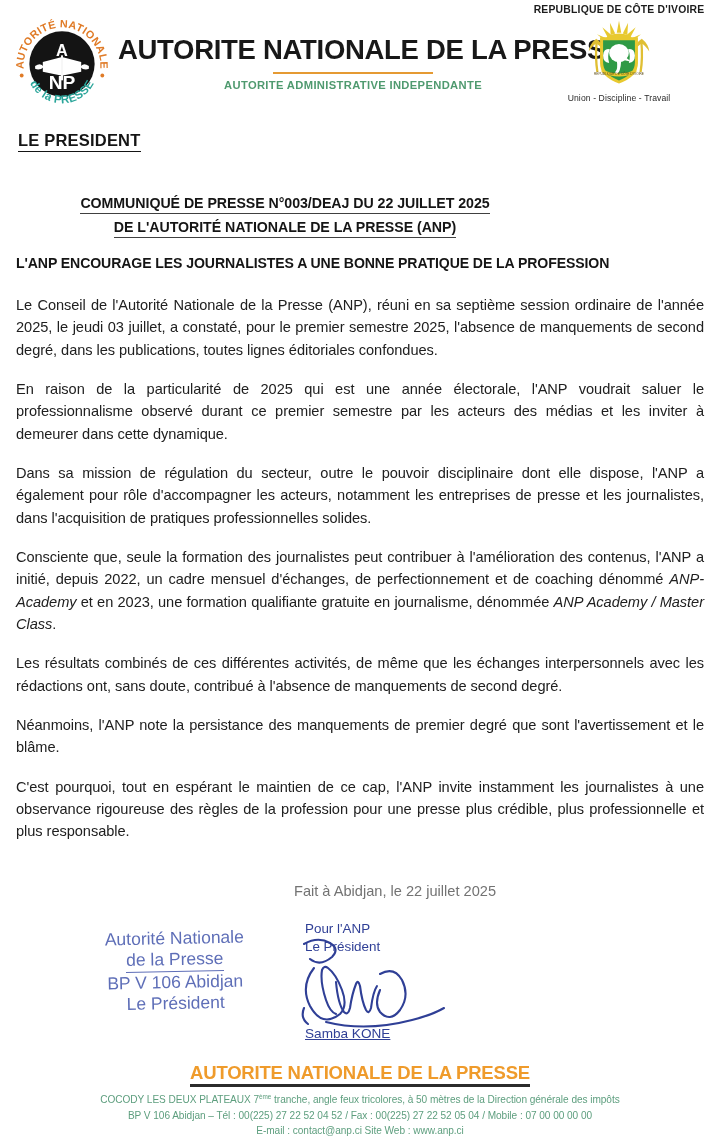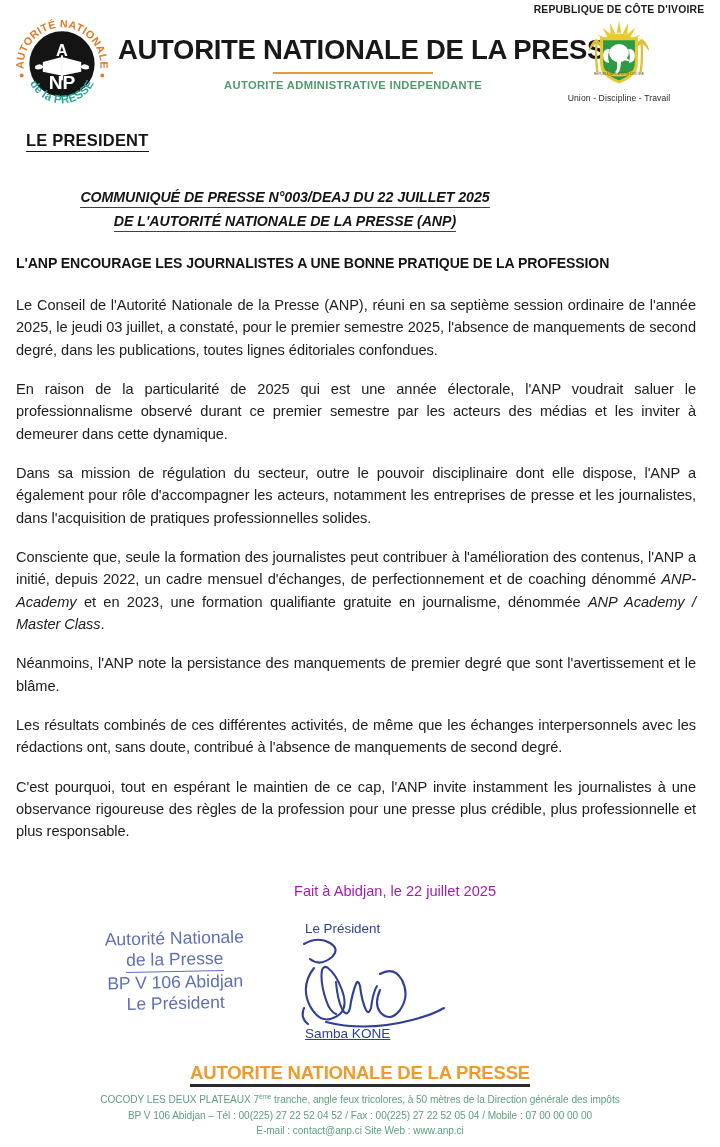--- a/index.html
+++ b/index.html
@@ -88,32 +88,30 @@
     position: absolute;
     left: 18px;
     top: 131px;
     font-size: 16.5px;
     font-weight: bold;
     letter-spacing: 0.2px;
     color: #151515;
     border-bottom: 1.6px solid #151515;
     padding-bottom: 1px;
     display: inline-block;
-    margin-left: 8px;
   }
 
   
   .comm-title {
     position: absolute;
     left: 0;
-    top: 186px;
+    top: 192px;
     width: 570px;
     text-align: center;
     line-height: 1.42;
-    font-style: italic;
   }
   .comm-title-line {
     font-size: 14.2px;
     font-weight: bold;
     letter-spacing: -0.05px;
     color: #151515;
     display: inline-block;
     border-bottom: 1.3px solid #404040;
     padding-bottom: 0px;
   }
@@ -135,38 +133,38 @@
     position: absolute;
     left: 16px;
     top: 294px;
     width: 688px;
   }
   .para {
     font-size: 14.6px;
     line-height: 1.53;
     text-align: justify;
     color: #202020;
-    margin: 0 8px 17px 0;
+    margin: 0 0 17px 0;
     letter-spacing: -0.05px;
   }
   .para em {
     font-style: italic;
   }
 
   
   .closing-date {
     position: absolute;
     left: 0;
     top: 883px;
     width: 720px;
     text-align: center;
     padding-left: 70px;
     box-sizing: border-box;
     font-size: 14.6px;
-    color: #a21caf;
+    color: #737373;
   }
 
   
   .signature-area {
     position: absolute;
     left: 0;
     top: 920px;
     width: 720px;
     height: 130px;
   }
@@ -338,37 +336,38 @@
   <div><span class="comm-title-line second">DE L'AUTORITÉ NATIONALE DE LA PRESSE (ANP)</span></div>
 </div>
 
 <div class="subject-line">L'ANP ENCOURAGE LES JOURNALISTES A UNE BONNE PRATIQUE DE LA PROFESSION</div>
 
 <div class="body-text">
   <p class="para">Le Conseil de l'Autorité Nationale de la Presse (ANP), réuni en sa septième session ordinaire de l'année 2025, le jeudi 03 juillet, a constaté, pour le premier semestre 2025, l'absence de manquements de second degré, dans les publications, toutes lignes éditoriales confondues.</p>
   <p class="para">En raison de la particularité de 2025 qui est une année électorale, l'ANP voudrait saluer le professionnalisme observé durant ce premier semestre par les acteurs des médias et les inviter à demeurer dans cette dynamique.</p>
   <p class="para">Dans sa mission de régulation du secteur, outre le pouvoir disciplinaire dont elle dispose, l'ANP a également pour rôle d'accompagner les acteurs, notamment les entreprises de presse et les journalistes, dans l'acquisition de pratiques professionnelles solides.</p>
   <p class="para"><span>Consciente que, seule la formation des journalistes peut contribuer à l'amélioration des contenus, l'ANP a initié, depuis 2022, un cadre mensuel d'échanges, de perfectionnement et de coaching dénommé </span><em>ANP-Academy</em><span> et en 2023, une formation qualifiante gratuite en journalisme, dénommée </span><em>ANP Academy / Master Class</em><span>.</span></p>
+  <p class="para">Les résultats combinés de ces différentes activités, de même que les échanges interpersonnels avec les rédactions ont, sans doute, contribué à l'absence de manquements de second degré.</p>
   <p class="para">Néanmoins, l'ANP note la persistance des manquements de premier degré que sont l'avertissement et le blâme.</p>
-  <p class="para">Les résultats combinés de ces différentes activités, de même que les échanges interpersonnels avec les rédactions ont, sans doute, contribué à l'absence de manquements de second degré.</p>
   <p class="para">C'est pourquoi, tout en espérant le maintien de ce cap, l'ANP invite instamment les journalistes à une observance rigoureuse des règles de la profession pour une presse plus crédible, plus professionnelle et plus responsable.</p>
 </div>
 
 <div class="closing-date">Fait à Abidjan, le 22 juillet 2025</div>
 
 <div class="signature-area">
 
   <div class="stamp">
     <div>Autorité Nationale</div>
     <div><span class="underlined">de la Presse</span></div>
     <div>BP V 106 Abidjan</div>
     <div class="clipped">Le Président</div>
   </div>
 
   <div class="sig-block">
+    <div>Pour l'ANP</div>
     <div>Le Président</div>
   </div>
 
   <svg class="signature-scrawl" viewBox="0 0 200 100">
     <g fill="none" stroke="#2f3f96" stroke-width="2.1" stroke-linecap="round">
       <path d="M 8,6 q 14,-8 26,-1 q 10,6 2,14 q -12,10 -22,2"></path>
       <path d="M 18,30 q -14,18 -4,38 q 12,22 30,8 q 8,-8 2,-24 q -6,-16 -14,-22 q -4,-3 -6,2 q -2,12 4,30 q 4,12 10,14"></path>
       <path d="M 40,44 q 2,22 8,30 q 4,4 6,-4 q 2,-14 6,-24 q 2,-5 4,2 q 2,16 6,24 q 3,5 5,-2 q 2,-16 6,-22"></path>
       <path d="M 84,36 q 14,-8 22,6 q 8,16 -2,30 q -10,13 -20,2 q -6,-8 0,-22"></path>
       <path d="M 30,84 q 40,10 86,-2 q 20,-5 32,-12"></path>

